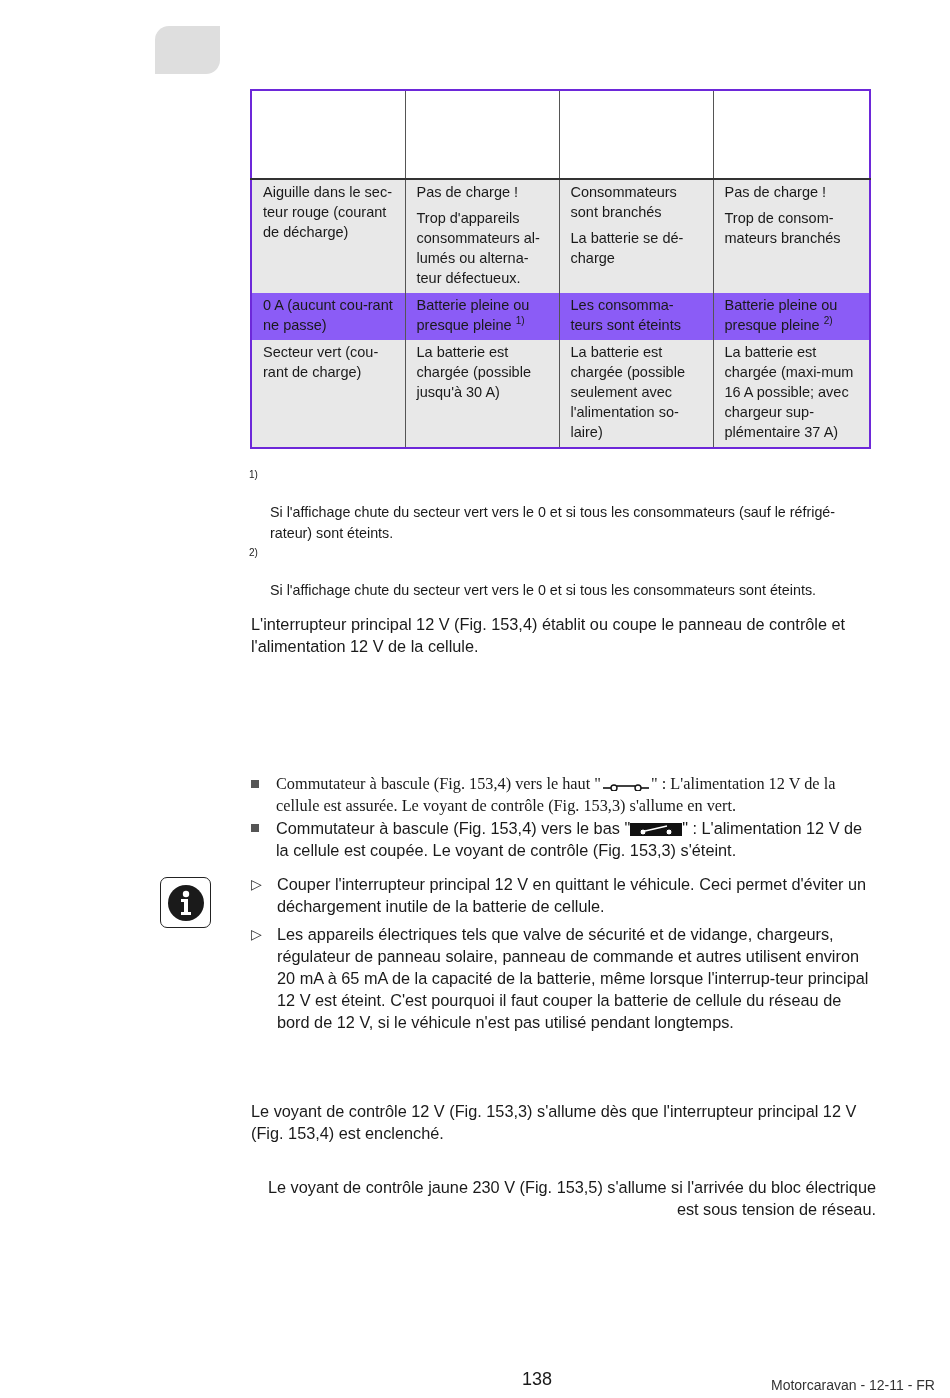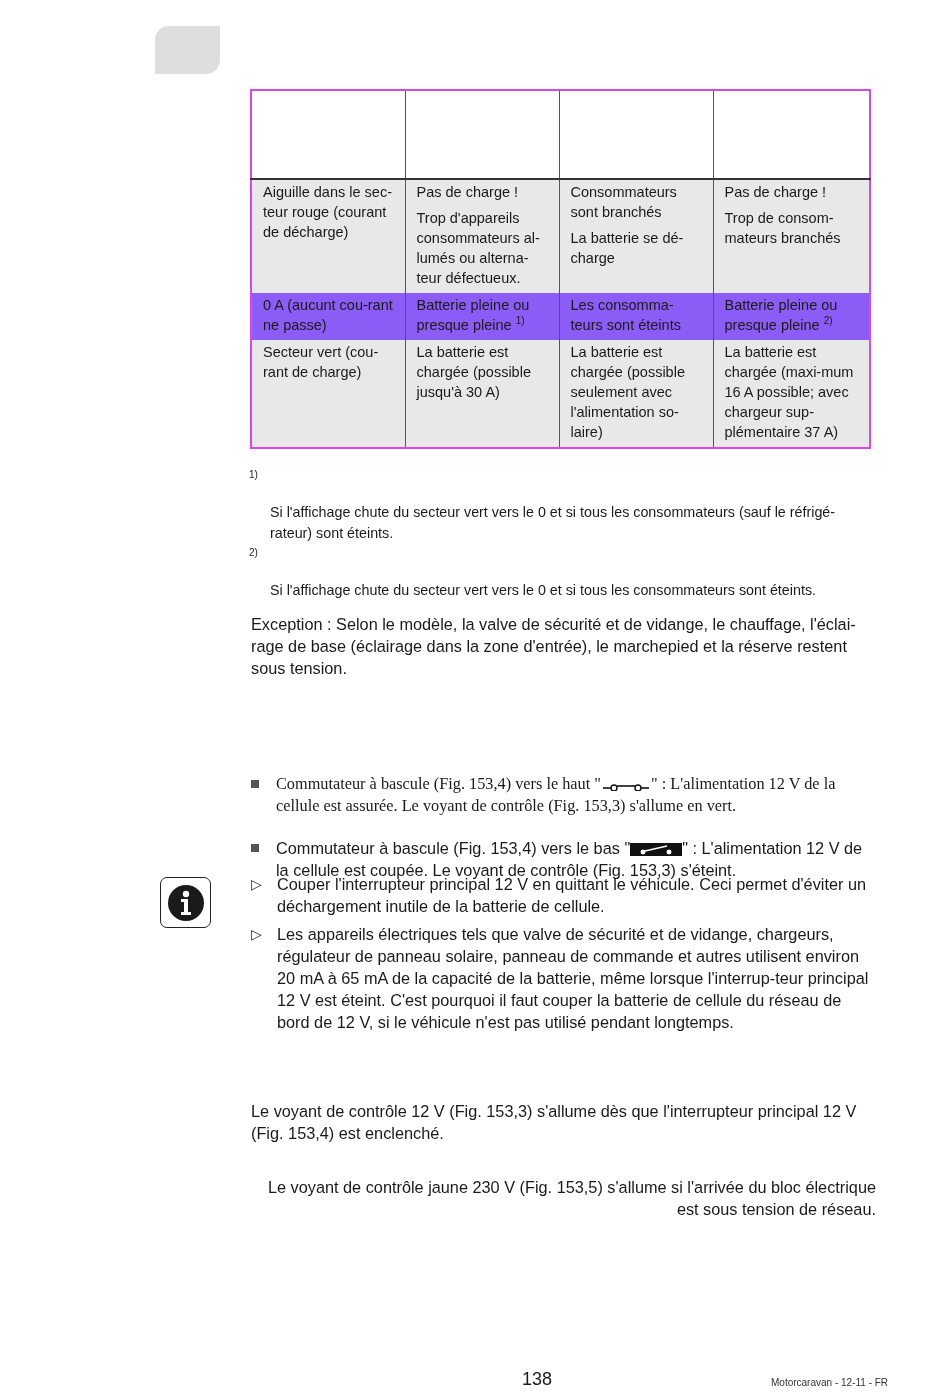--- a/index.html
+++ b/index.html
@@ -8,21 +8,21 @@
       font-family: "Liberation Sans", "DejaVu Sans", sans-serif;
       color: #1a1a1a;
     }
     .tab-marker {
       position: absolute; left: 155px; top: 26px; width: 65px; height: 48px;
       background: #dedede; border-radius: 14px 0 14px 0;
     }
     table.status {
       position: absolute; left: 250px; top: 89px; width: 619px;
       border-collapse: collapse; table-layout: fixed;
-      border: 2px solid #d946ef;
+      border: 2px solid #6d28d9;
       font-size: 14.5px; line-height: 20px;
     }
     table.status td {
       border-left: 1px solid #555; border-right: 1px solid #555;
       vertical-align: top; padding: 2px 10px 5px 11px;
     }
     table.status tr.head td { height: 80px; border-bottom: 2px solid #333; background: #fff; }
     table.status tr.shade td { background: #e8e8e8; }
     table.status tr.plain td { background: #8b5cf6; }
     table.status td p { margin: 0; }
@@ -37,21 +37,21 @@
     .bullet { display: flex; }
     .bullet .sq { width: 8px; height: 8px; background: #555; margin: 7px 17px 0 0; flex: none; }
     .bullet .arrow { width: 26px; flex: none; font-size: 14px; color: #333; line-height: 22px; }
     .info-icon {
       position: absolute; left: 160px; top: 877px; width: 51px; height: 51px;
       border: 1.5px solid #222; border-radius: 7px; box-sizing: border-box;
       display: flex; align-items: center; justify-content: center;
     }
     .sw { display: inline-block; vertical-align: middle; }
     .page-num { position: absolute; left: 522px; top: 1369px; font-size: 18px; }
-    .doc-ref { position: absolute; left: 771px; top: 1377px; font-size: 10px; color: #333; }
+    .doc-ref { position: absolute; left: 771px; top: 1377px; font-size: 14px; color: #333; }
   </style>
 </head>
 <body>
 
 <div class="tab-marker"></div>
 
 <table class="status">
   <colgroup>
       <col style="width:154px">
       <col style="width:154px">
@@ -118,39 +118,39 @@
     <span class="mark">1)</span>
     <span class="txt">Si l'affichage chute du secteur vert vers le 0 et si tous les consommateurs (sauf le réfrigé-rateur) sont éteints.</span>
   </div>
   <div class="fn">
     <span class="mark">2)</span>
     <span class="txt">Si l'affichage chute du secteur vert vers le 0 et si tous les consommateurs sont éteints.</span>
   </div>
 </div>
 
 <div class="body-text" style="top:613px;">
-  <p>Exception : Selon le modèle, la valve de sécurité et de vidange, le chauffage, l'éclai-rage de base (éclairage dans la zone d'entrée), le marchepied et la réserve restent sous tension.</p>
+  <p>L'interrupteur principal 12 V (Fig. 153,4) établit ou coupe le panneau de contrôle et l'alimentation 12 V de la cellule.</p>
 </div>
 
 <div class="body-text" style="top:773px;font-family:Liberation Serif, serif;">
   <div class="bullet">
     <span class="sq"></span>
     <span>
       <span>Commutateur à bascule (Fig. 153,4) vers le haut "</span><svg class="sw" width="50" height="12" viewBox="0 0 50 12">
           <line x1="2" y1="9" x2="10" y2="9" stroke="#111" stroke-width="1.6"></line>
           <circle cx="13" cy="9" r="3" fill="#fff" stroke="#111" stroke-width="1.4"></circle>
           <line x1="16" y1="7" x2="34" y2="7" stroke="#111" stroke-width="1.6"></line>
           <circle cx="37" cy="9" r="3" fill="#fff" stroke="#111" stroke-width="1.4"></circle>
           <line x1="40" y1="9" x2="48" y2="9" stroke="#111" stroke-width="1.6"></line>
         </svg><span>" : L'alimentation 12 V de la cellule est assurée. Le voyant de contrôle (Fig. 153,3) s'allume en vert.</span>
     </span>
   </div>
 </div>
 
-<div class="body-text" style="top:817px;margin-top:20px;">
+<div class="body-text" style="top:817px;">
   <div class="bullet">
     <span class="sq"></span>
     <span>
       <span>Commutateur à bascule (Fig. 153,4) vers le bas "</span><svg class="sw" width="52" height="13" viewBox="0 0 52 13">
           <rect x="0" y="0" width="52" height="13" fill="#111"></rect>
           <circle cx="13" cy="9" r="3" fill="#fff" stroke="#111" stroke-width="1"></circle>
           <line x1="15" y1="8" x2="37" y2="3" stroke="#fff" stroke-width="1.4"></line>
           <circle cx="39" cy="9" r="3" fill="#fff" stroke="#111" stroke-width="1"></circle>
         </svg><span>" : L'alimentation 12 V de la cellule est coupée. Le voyant de contrôle (Fig. 153,3) s'éteint.</span>
     </span>

